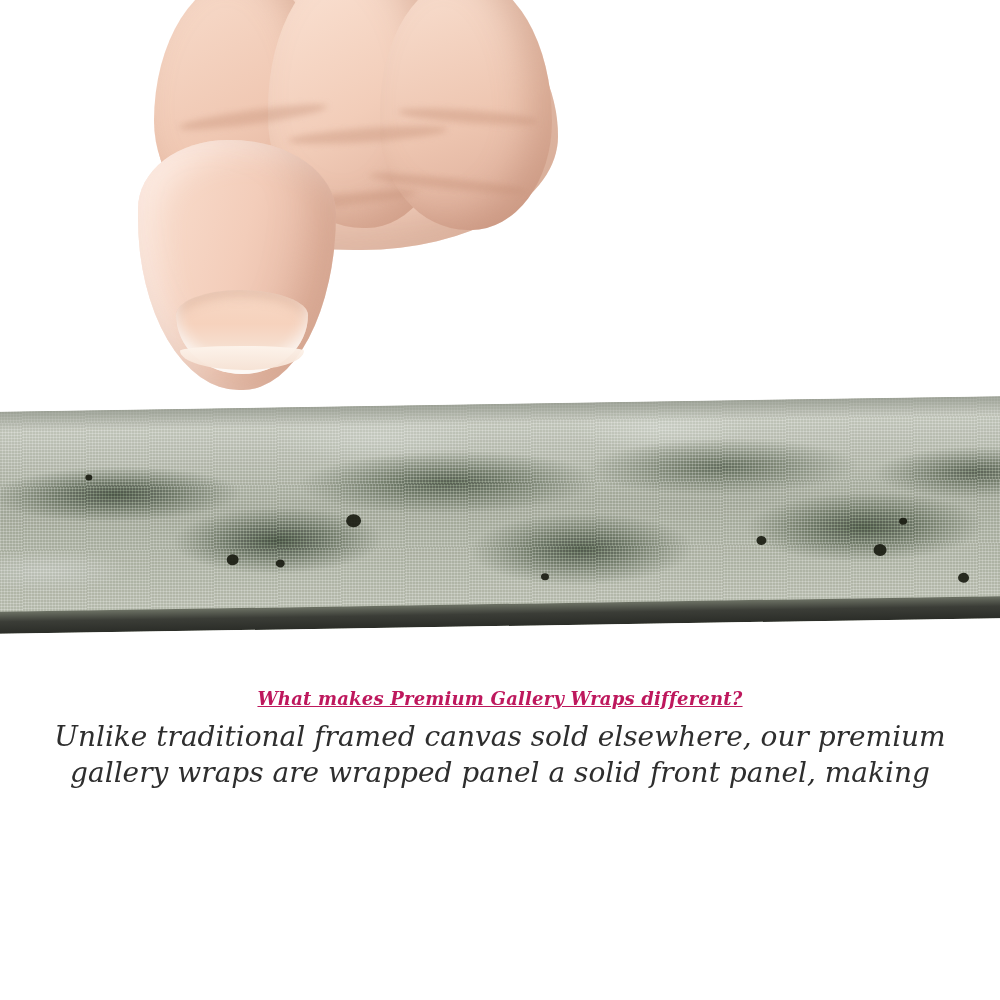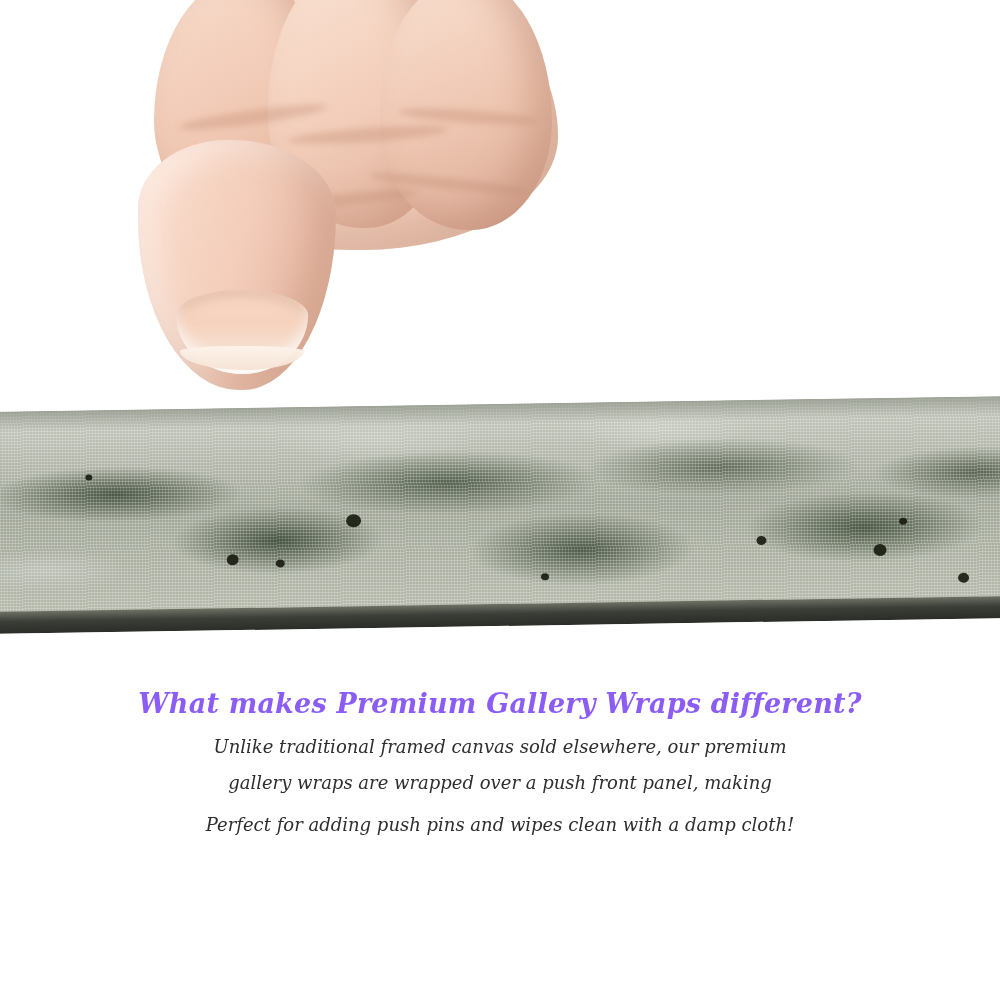--- a/index.html
+++ b/index.html
@@ -203,28 +203,29 @@
     position: absolute;
     left: 0;
     top: 688px;
     width: 1000px;
     text-align: center;
     color: #2b2b2b;
     font-family: "DejaVu Serif", serif;
     font-style: italic;
   }
   .caption .headline {
-    font-size: 27px;
+    font-size: 18px;
     font-weight: 700;
     letter-spacing: 0.2px;
     margin: 0 0 10px 0;
-    color: #8b5cf6;
+    color: #be185d;
+    text-decoration: underline;
   }
   .caption .line {
-    font-size: 18px;
+    font-size: 28px;
     line-height: 36px;
     color: #2e2e2e;
     white-space: nowrap;
   }
   .caption .line.last {
     margin-top: 6px;
   }
 </style>
 </head>
 <body>
@@ -262,17 +263,16 @@
       <div class="speck" style="left:963px; top:176px; width:11px; height:10px;"></div>
       <div class="speck" style="left:92px; top:64px; width:7px; height:6px;"></div>
       <div class="strip-bottom-edge"></div>
     </div>
 
   </div>
 
   <div class="caption">
     <p class="headline">What makes Premium Gallery Wraps different?</p>
     <div class="line">Unlike traditional framed canvas sold elsewhere, our premium</div>
-    <div class="line">gallery wraps are wrapped over a push front panel, making</div>
-    <div class="line last">Perfect for adding push pins and wipes clean with a damp cloth!</div>
+    <div class="line">gallery wraps are wrapped panel a solid front panel, making</div>
   </div>
 
 </div>
 
 </body></html>

